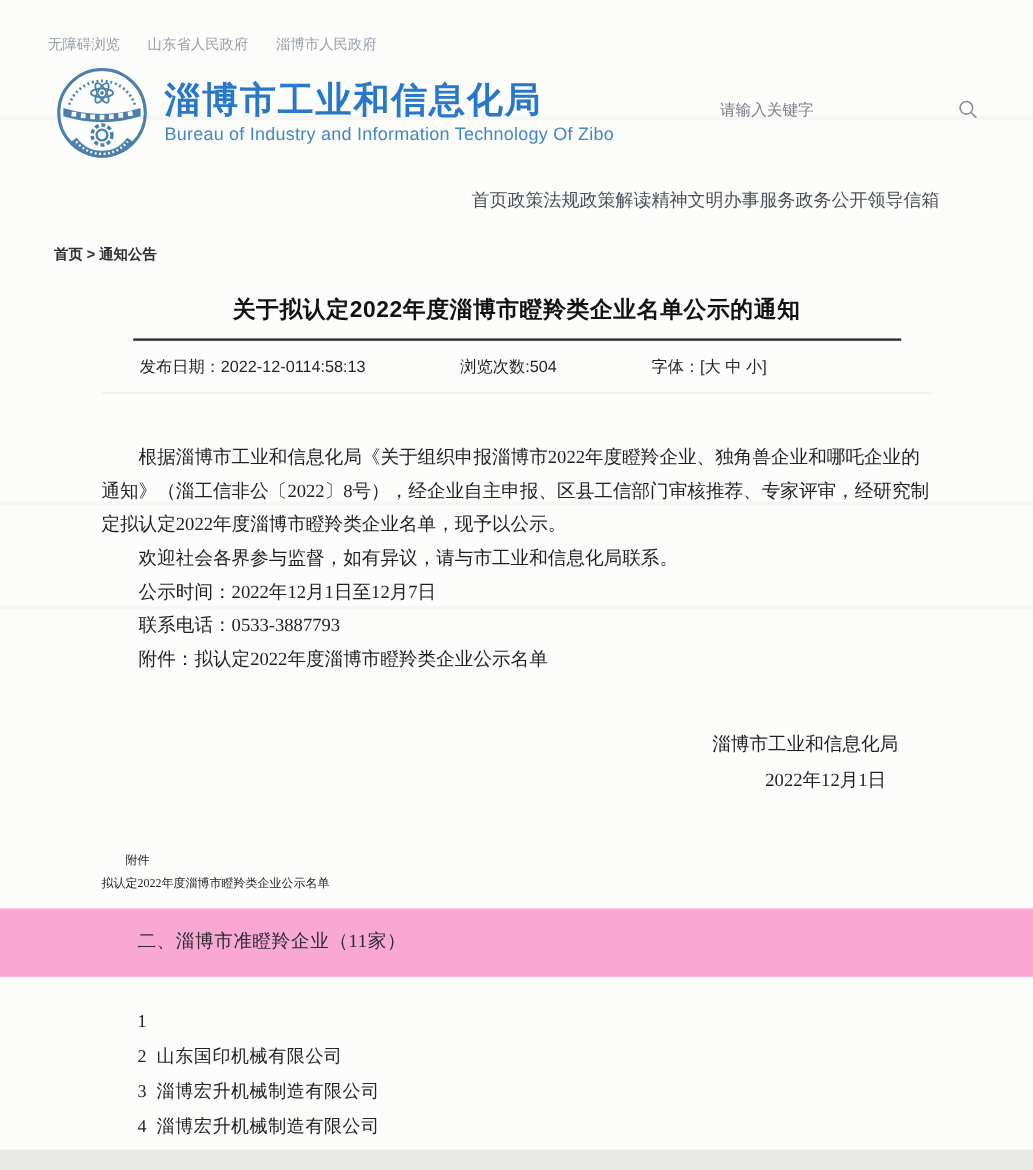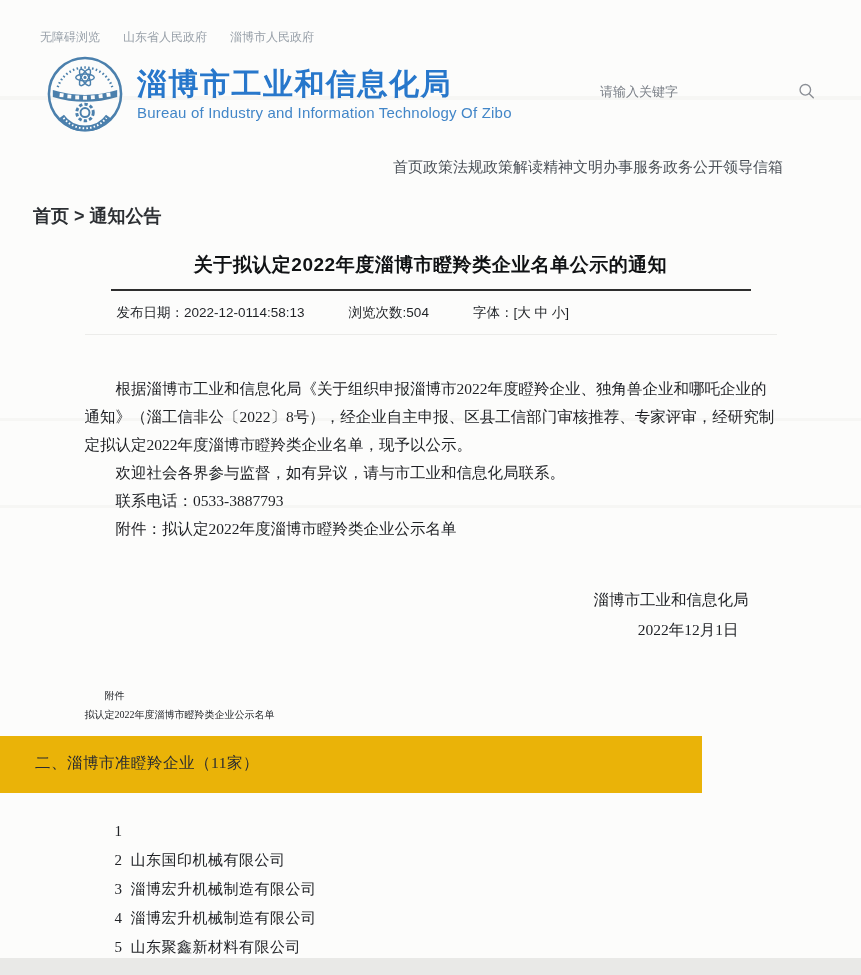--- a/index.html
+++ b/index.html
@@ -28,41 +28,41 @@
   .search { margin-left:auto; display:flex; align-items:center; justify-content:space-between; width:215px; margin-right:18px; margin-top:-6px;gap:48px; }
   .search input { border:none; outline:none; background:transparent; font-size:13px; width:150px; color:#555; font-family:"Liberation Sans",sans-serif; }
   .search input::placeholder { color:#7a7f87; opacity:1; }
   .search-icon { width:18px; height:18px; cursor:pointer; }
 
   
   .nav { display:flex; justify-content:flex-end; margin:18px 78px 0 86px; }
   .nav [data-name^="nav-item"] { font-size:15px; color:#4b5158; cursor:pointer; }
 
   
-  .breadcrumb { margin:27px 0 0 33px; font-size:18px; font-weight:bold; color:#2c2f33; }
+  .breadcrumb { margin:27px 0 0 45px; font-size:12px; font-weight:bold; color:#2c2f33; }
 
   
   .article { width:692px; margin:24px auto 0; font-family:"Liberation Serif","DejaVu Serif",serif; }
   .article-title { text-align:center; font-family:"Liberation Sans",sans-serif; font-size:19px; font-weight:bold; color:#101214; letter-spacing:0.5px; }
   .title-rule { height:2px; background:#2e2e2e; margin:11px 26px 0 26px; }
-  .meta-row { display:flex; margin:13px 26px 0 32px; gap:44px; font-family:"Liberation Sans",sans-serif; font-size:13.5px; color:#1f2226; }
+  .meta-row { display:flex; margin:13px 26px 0 32px; gap:79px; font-family:"Liberation Sans",sans-serif; font-size:13.5px; color:#1f2226; }
   .meta-row .font-opts { cursor:pointer; }
   .meta-rule { height:1px; background:#ececea; margin:12px 0 0 0; }
 
   .body-text { margin-top:40px; font-size:15.5px; line-height:28px; color:#1d1f23; }
   .body-text p { text-indent:2em; }
 
   .signature { text-align:right; margin-top:42px; font-size:15.5px; line-height:30px; color:#1d1f23; }
   .signature .sig-org { padding-right:28px; }
   .signature .sig-date { padding-right:38px; }
 
   .attach-label { margin-top:44px; text-indent:2em; font-size:10px; color:#1d1f23; }
   .attach-title { margin-top:5px; font-size:10px; color:#1d1f23; }
 
-  .section-band { width:702px; background:#eab308; margin-top:14px; padding:17px 0 19px; }
+  .section-band { width:861px; background:#f9a8d4; margin-top:14px; padding:17px 0 19px; }
   .section-inner { width:692px; margin:0 auto; }
   .section-heading { padding-left:30px; font-family:"Liberation Serif","DejaVu Serif",serif; font-size:15.5px; color:#2a2c30; letter-spacing:0.5px; }
 
   .companies { width:692px; margin:24px auto 0; font-family:"Liberation Serif","DejaVu Serif",serif; font-size:15px; color:#212327; }
   .companies .company-row { display:flex; gap:8px; padding-left:30px; line-height:29px; letter-spacing:0.5px; }
 
   .bottom-band { position:absolute; bottom:0; left:0; width:100%; height:17px; background:#e9e9e7; }
 </style>
 </head>
 <body>
@@ -136,20 +136,21 @@
     <span data-name="view-count">浏览次数:504</span>
     <span data-name="font-size-switcher">
       <span data-name="font-size-label">字体：</span><span class="font-opts" data-name="font-size-options">[大 中 小]</span>
     </span>
   </div>
   <div class="meta-rule" data-name="meta-divider"></div>
 
   <div class="body-text" data-name="article-body">
       <p data-name="body-paragraph">根据淄博市工业和信息化局《关于组织申报淄博市2022年度瞪羚企业、独角兽企业和哪吒企业的通知》（淄工信非公〔2022〕8号），经企业自主申报、区县工信部门审核推荐、专家评审，经研究制定拟认定2022年度淄博市瞪羚类企业名单，现予以公示。</p>
       <p data-name="body-paragraph">欢迎社会各界参与监督，如有异议，请与市工业和信息化局联系。</p>
+      <p data-name="body-paragraph">公示时间：2022年12月1日至12月7日</p>
       <p data-name="body-paragraph">联系电话：0533-3887793</p>
       <p data-name="body-paragraph">附件：拟认定2022年度淄博市瞪羚类企业公示名单</p>
     </div>
 
   <div class="signature" data-name="signature-block">
     <div class="sig-org" data-name="signature-org">淄博市工业和信息化局</div>
     <div class="sig-date" data-name="signature-date">2022年12月1日</div>
   </div>
 
   <div class="attach-label" data-name="attachment-label">附件</div>

